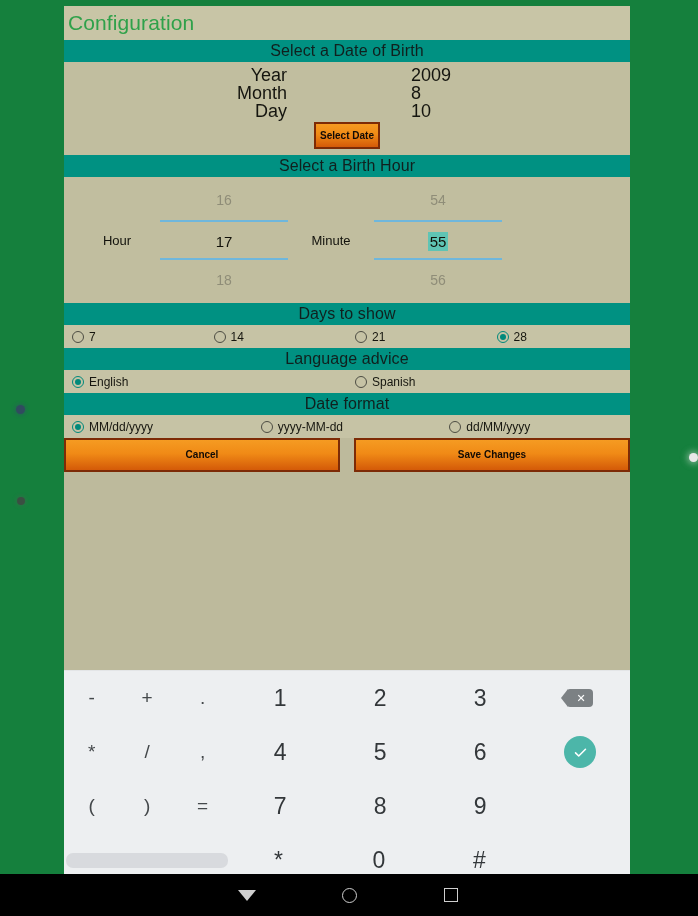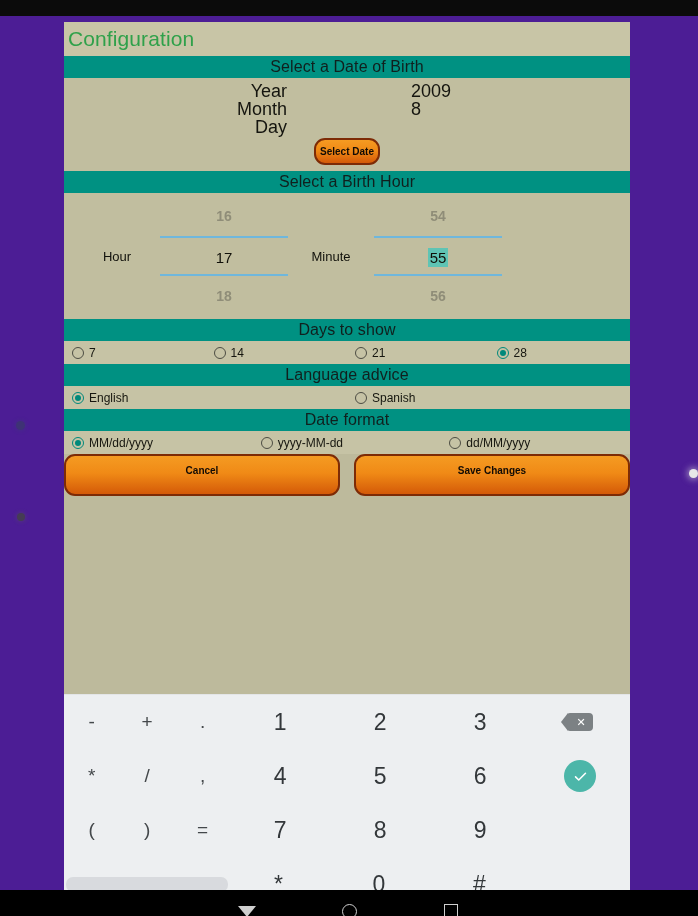--- a/index.html
+++ b/index.html
@@ -13,22 +13,21 @@
     position: relative;
     overflow: hidden;
     font-family: "Liberation Sans", sans-serif;
     -webkit-font-smoothing: antialiased;
   }
 
   
   #device {
     position: absolute;
     inset: 0;
-    background: #4c1d95;
-    margin-top: 16px;
+    background: #15803d;
   }
   .edge-dot {
     position: absolute;
     border-radius: 50%;
     pointer-events: none;
   }
   #dot-left-top {
     left: 16px; top: 405px;
     width: 9px; height: 9px;
     background: #3a3a6b;
@@ -114,21 +113,21 @@
   #select-date-wrap {
     display: flex;
     justify-content: center;
     margin-top: 2px;
   }
 
   
   .btn-orange {
     background: linear-gradient(to bottom, #f59b22 0%, #f08a16 45%, #d45a08 100%);
     border: 2px solid #7d2b06;
-    border-radius: 11px;
+    border-radius: 0;
     color: #120b05;
     font-size: 10px;
     font-weight: bold;
     text-align: center;
     cursor: pointer;
     box-sizing: border-box;
   }
   #select-date-button {
     width: 66px;
     height: 27px;
@@ -156,21 +155,20 @@
     display: flex;
     flex-direction: column;
     justify-content: center;
     align-items: center;
   }
   .np-ghost {
     font-size: 14px;
     color: #8f8d78;
     height: 40px;
     line-height: 40px;
-    font-weight: bold;
   }
   .np-sel {
     height: 40px;
     line-height: 40px;
     border-top: 2px solid #6fb7dc;
     border-bottom: 2px solid #6fb7dc;
     width: 128px;
     text-align: center;
     font-size: 15px;
     font-weight: normal;
@@ -225,21 +223,21 @@
   }
   .radio-label {
     font-size: 12px;
     color: #16160f;
   }
 
   
   #actions {
     display: flex;
     gap: 14px;
-    height: 42px;
+    height: 34px;
     background: #bdba9c;
   }
   #actions .btn-orange {
     flex: 1;
     font-size: 10px;
     line-height: 30px;
   }
 
   
   #filler {
@@ -374,20 +372,21 @@
       <div class="date-row">
         <span class="label">Year</span>
         <span class="value">2009</span>
       </div>
       <div class="date-row">
         <span class="label">Month</span>
         <span class="value">8</span>
       </div>
       <div class="date-row">
         <span class="label">Day</span>
+        <span class="value">10</span>
       </div>
       <div id="select-date-wrap">
         <div class="btn-orange" id="select-date-button">Select Date</div>
       </div>
     </div>
 
     <div class="section-header">Select a Birth Hour</div>
     <div id="time-block">
       <div class="np-spacer"></div>
       <div class="time-label">Hour</div>

